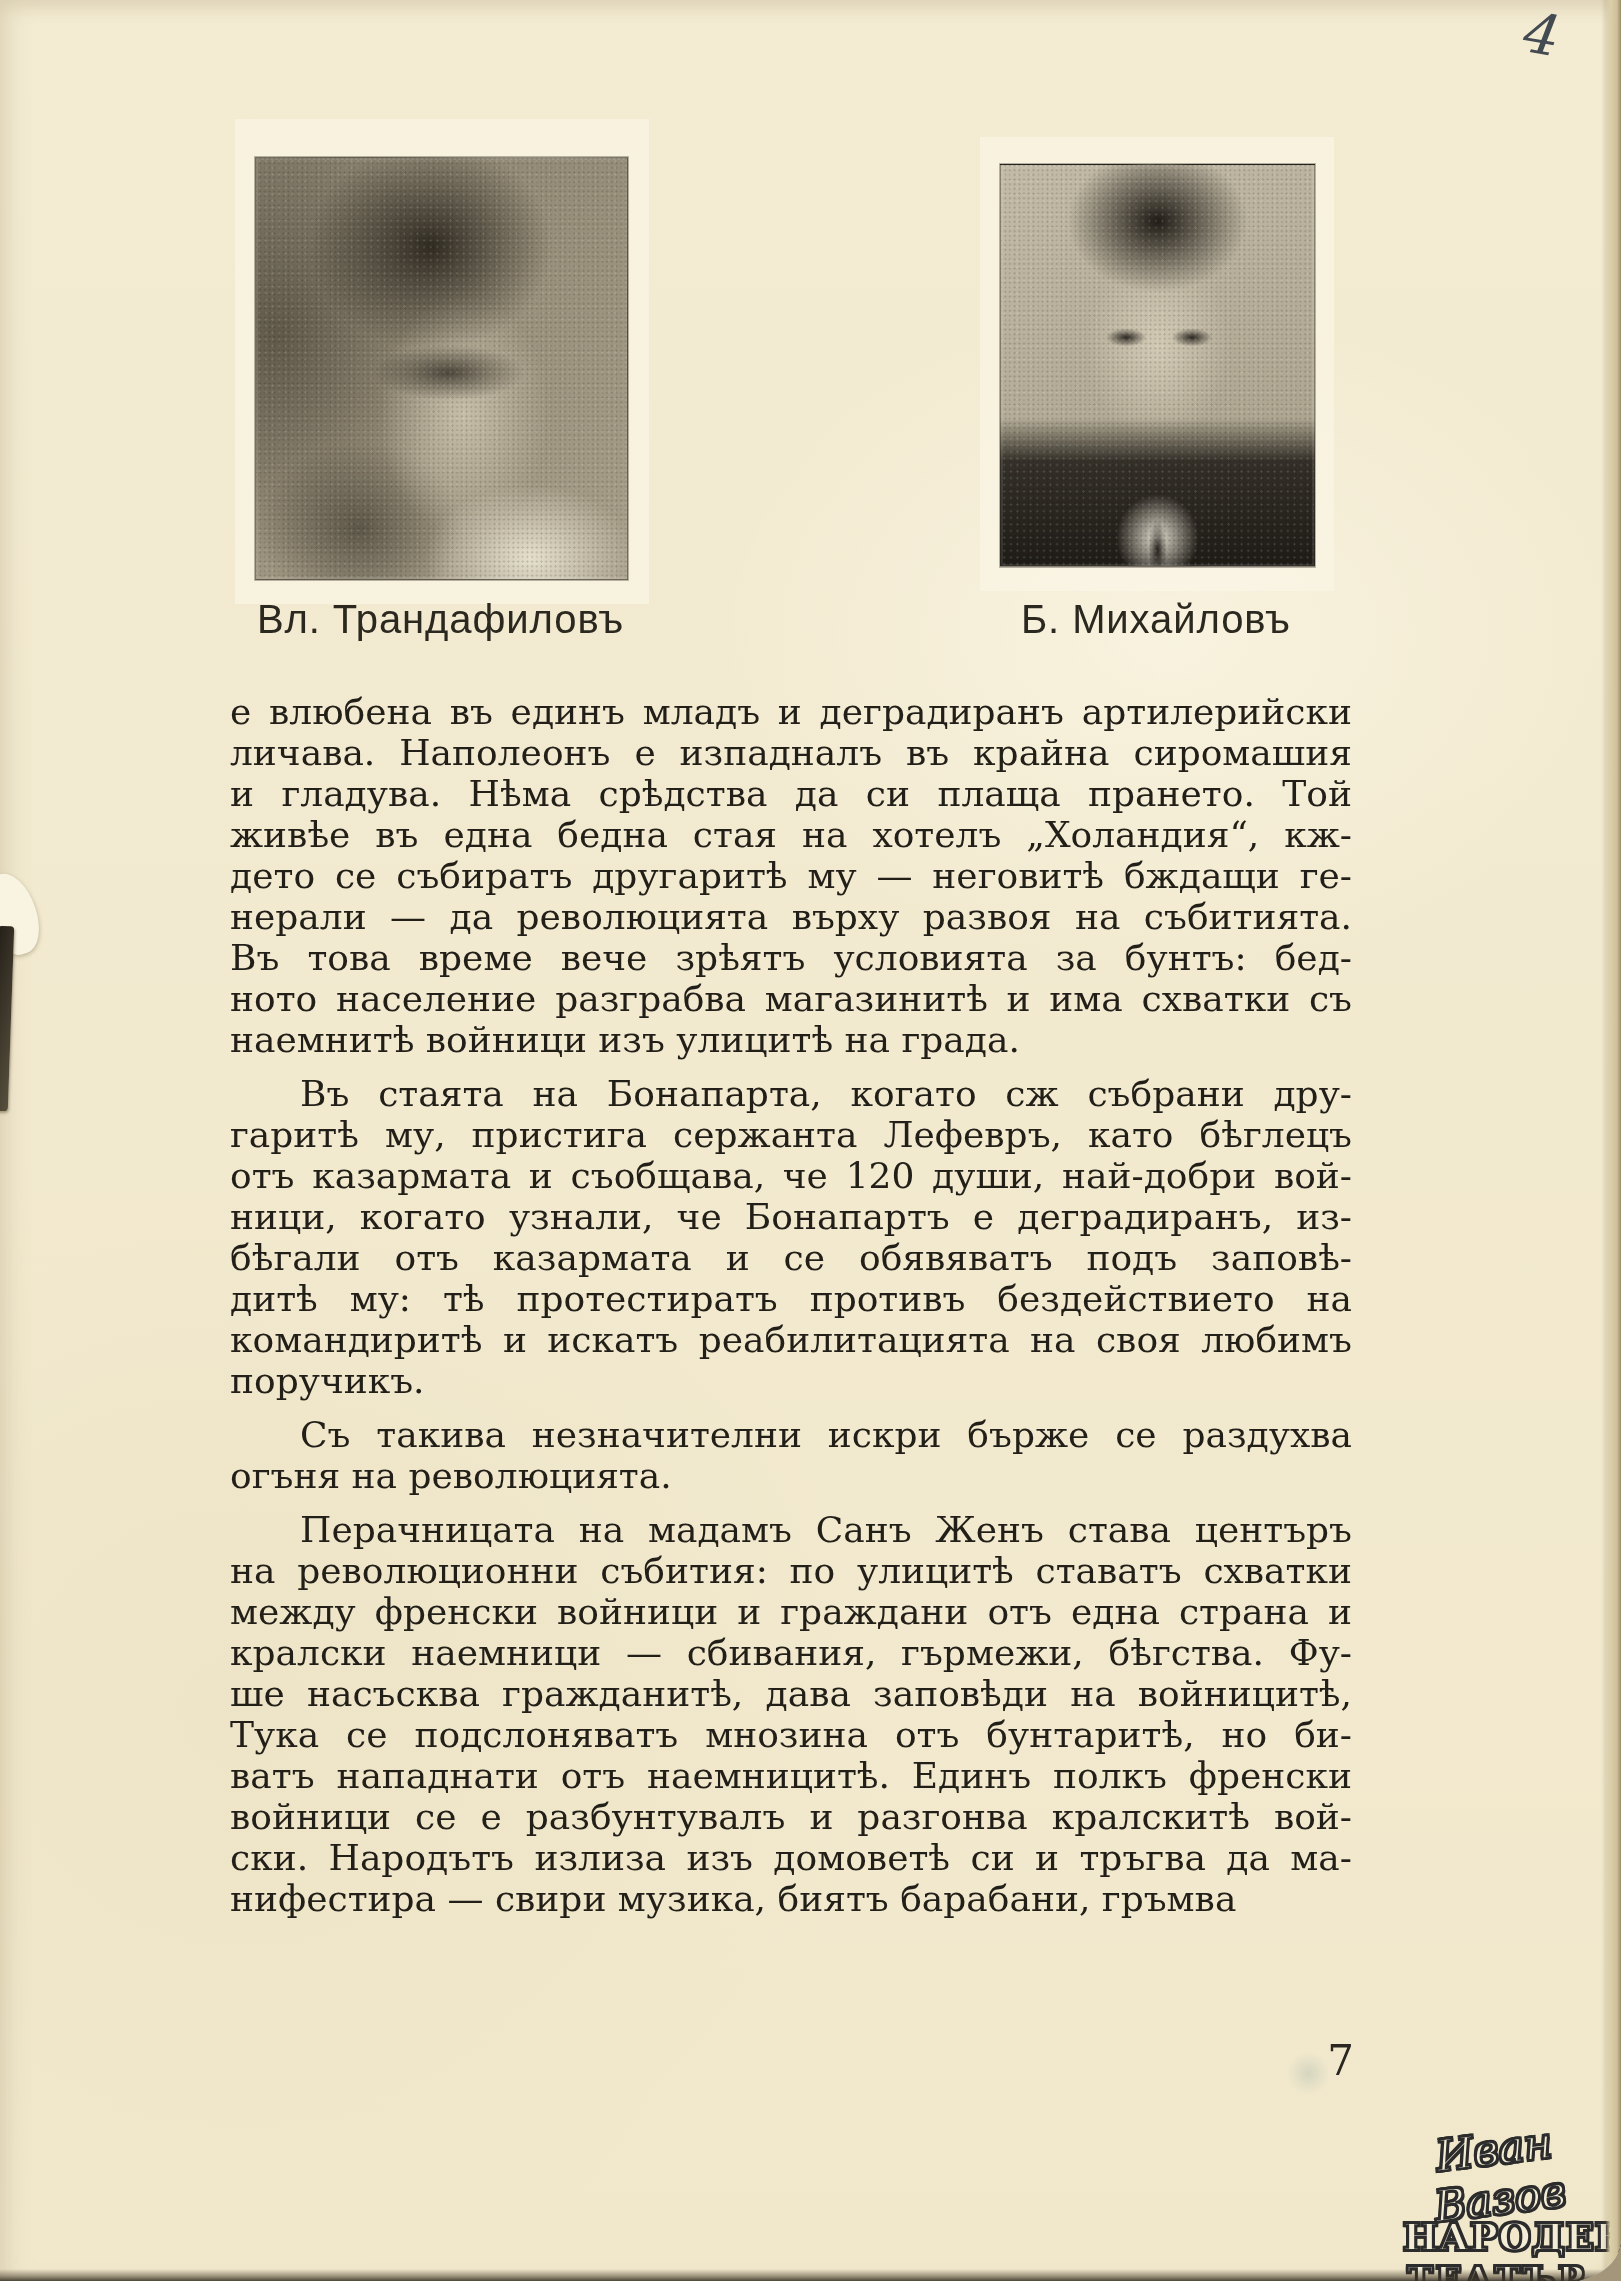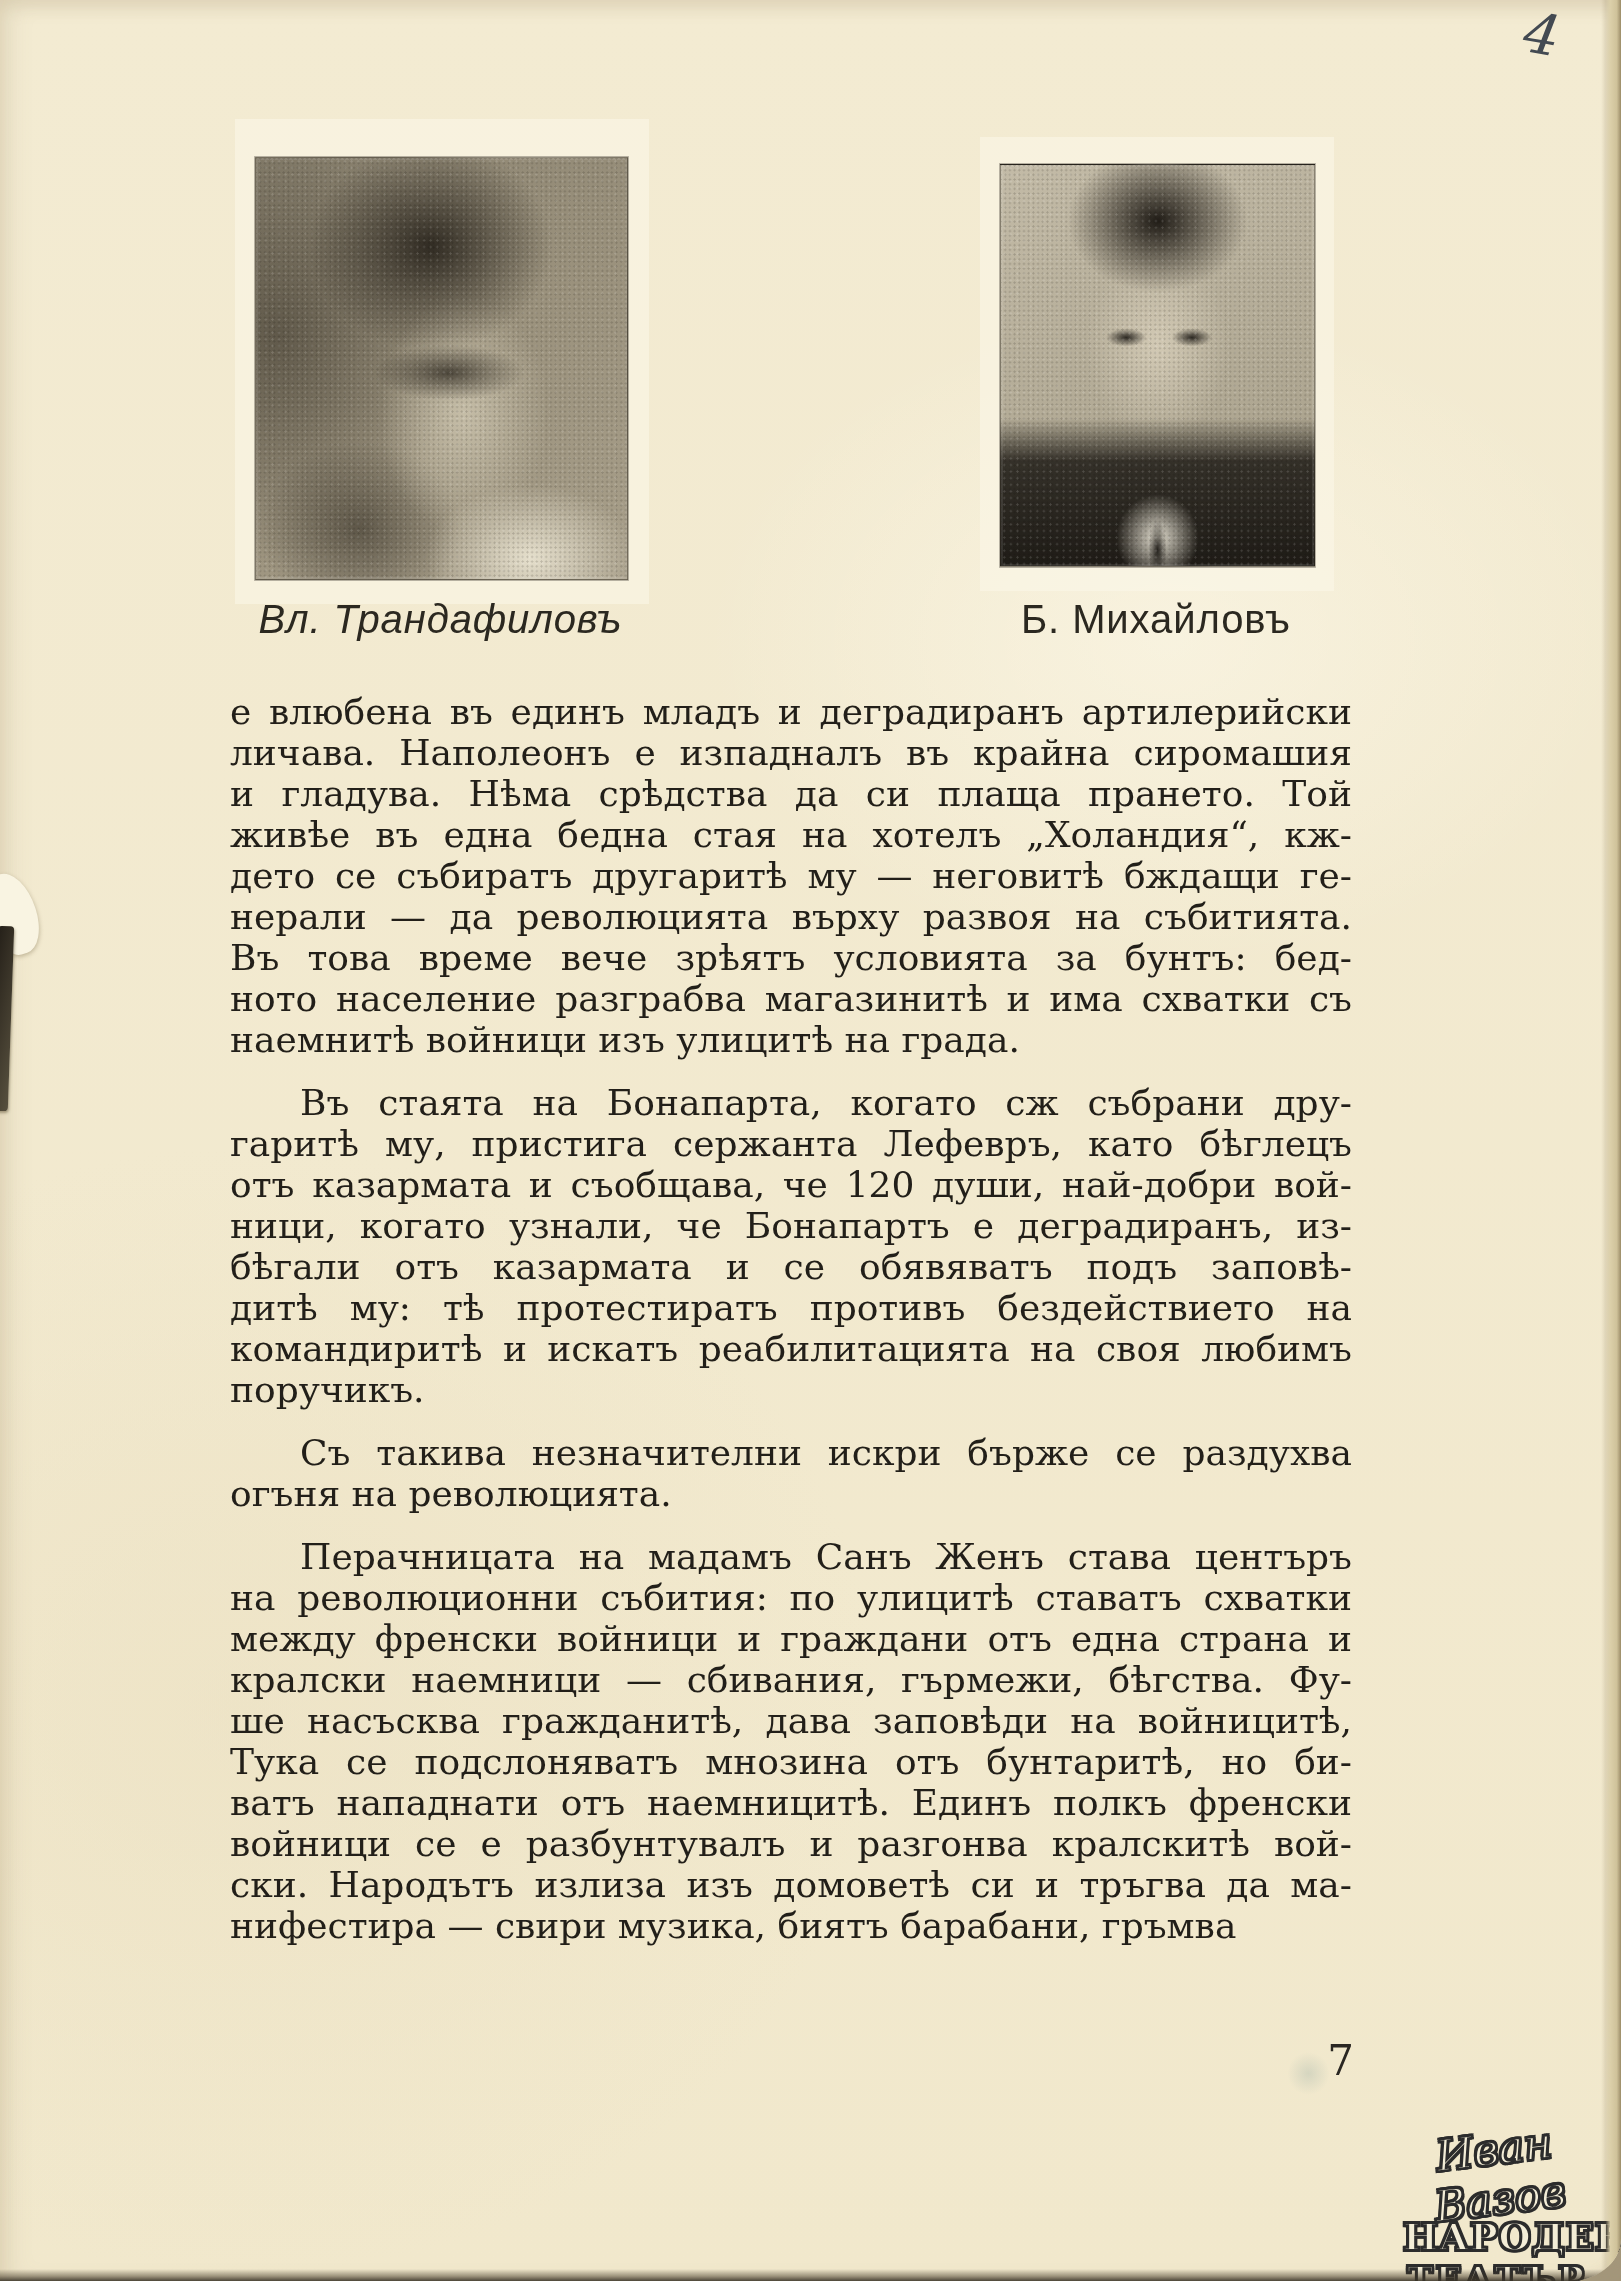--- a/index.html
+++ b/index.html
@@ -62,26 +62,26 @@
       radial-gradient(ellipse 118px 94px at 50% 14%, rgba(26,22,17,0.96), rgba(26,22,17,0) 76%),
       radial-gradient(ellipse 96px 132px at 50% 45%, rgba(212,203,182,0.95), rgba(212,203,182,0) 74%),
       linear-gradient(160deg,#c3bba7 0%,#b1a994 60%,#a29a85 100%);
   }
 
   .caption{
     position:absolute;text-align:center;
     font-family:"Liberation Sans",sans-serif;
     font-size:40px;color:#2b2820;letter-spacing:0.9px;
   }
-  .caption-a{left:235px;top:597px;width:411px;font-style:italic;}
+  .caption-a{left:235px;top:597px;width:411px;}
   .caption-b{left:979px;top:597px;width:354px;}
 
   
   .text-block{position:absolute;left:230px;top:691px;width:1122px;}
-  .paragraph + .paragraph{margin-top:22px;}
+  .paragraph + .paragraph{margin-top:13px;}
   .text-line{
     font-family:"DejaVu Serif",serif;
     font-size:36px;line-height:41px;height:41px;
     color:#221f19;
     text-align:justify;text-align-last:justify;
     overflow:hidden;
   }
   .text-line.last{text-align-last:left;}
   .text-line.first{text-indent:70px;}
 

